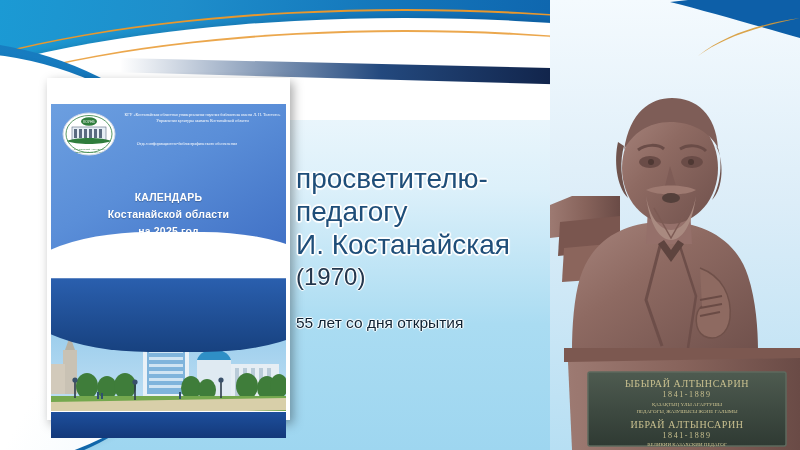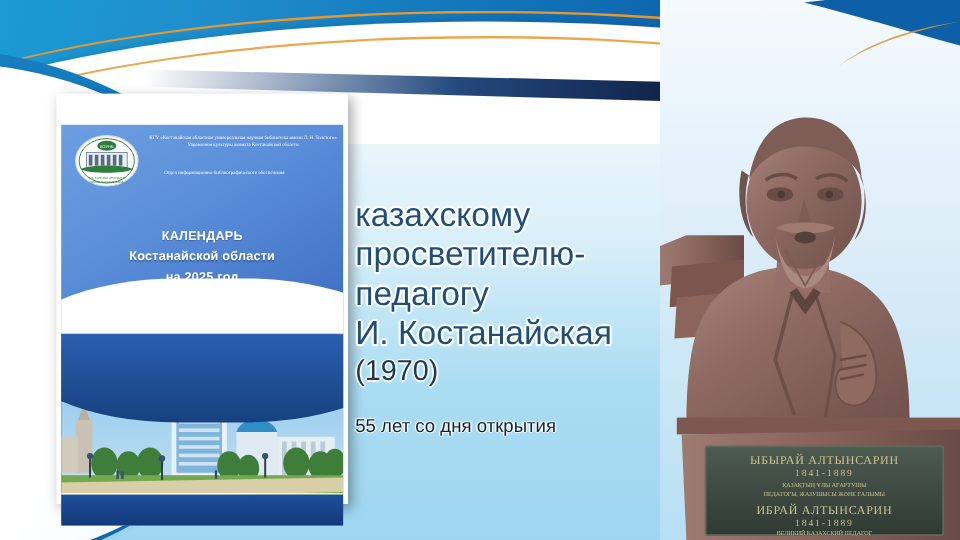--- a/index.html
+++ b/index.html
@@ -382,21 +382,20 @@
           </g>
         </svg>
       </div>
 
       <div class="cover-bluecurve"></div>
       <div class="cover-bottombar"></div>
     </div>
   </div>
 
   <div class="maintext">
-    <div class="mt-line">казахскому</div>
     <div class="mt-line">просветителю-</div>
     <div class="mt-line">педагогу</div>
     <div class="mt-line">И. Костанайская</div>
     <div class="mt-year">(1970)</div>
     <div class="mt-sub">55 лет со дня открытия</div>
   </div>
 
 </div>
 
 </body></html>

